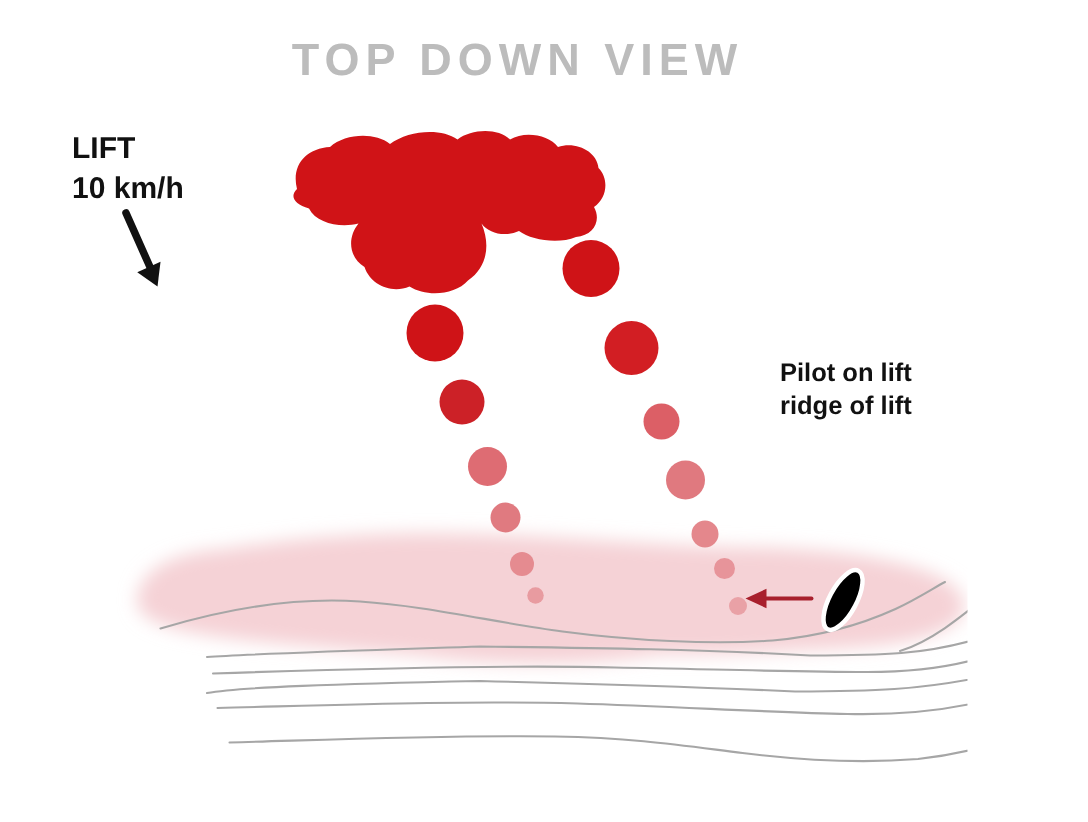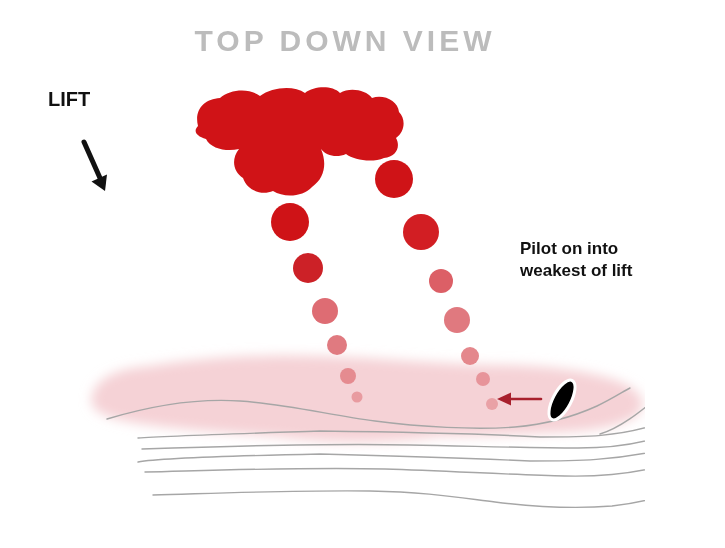--- a/index.html
+++ b/index.html
@@ -114,21 +114,22 @@
       <polygon points="497,399 511,392.5 511,405.5" fill="#a8202d"></polygon>
     </g>
 
     <ellipse fill="#000000" stroke="#ffffff" stroke-width="3" cx="562" cy="400" rx="9" ry="22" transform="rotate(28 562 400)"></ellipse>
   </svg>
 
   <div class="title">TOP DOWN VIEW</div>
 
   <div class="label wind-label">
     <div>LIFT</div>
+    <div>10 km/h</div>
   </div>
 
 
   <div class="label pilot-note">
-    <div>Pilot on into</div>
-    <div>weakest of lift</div>
+    <div>Pilot on lift</div>
+    <div>ridge of lift</div>
   </div>
 
 </div>
 
 </body></html>

